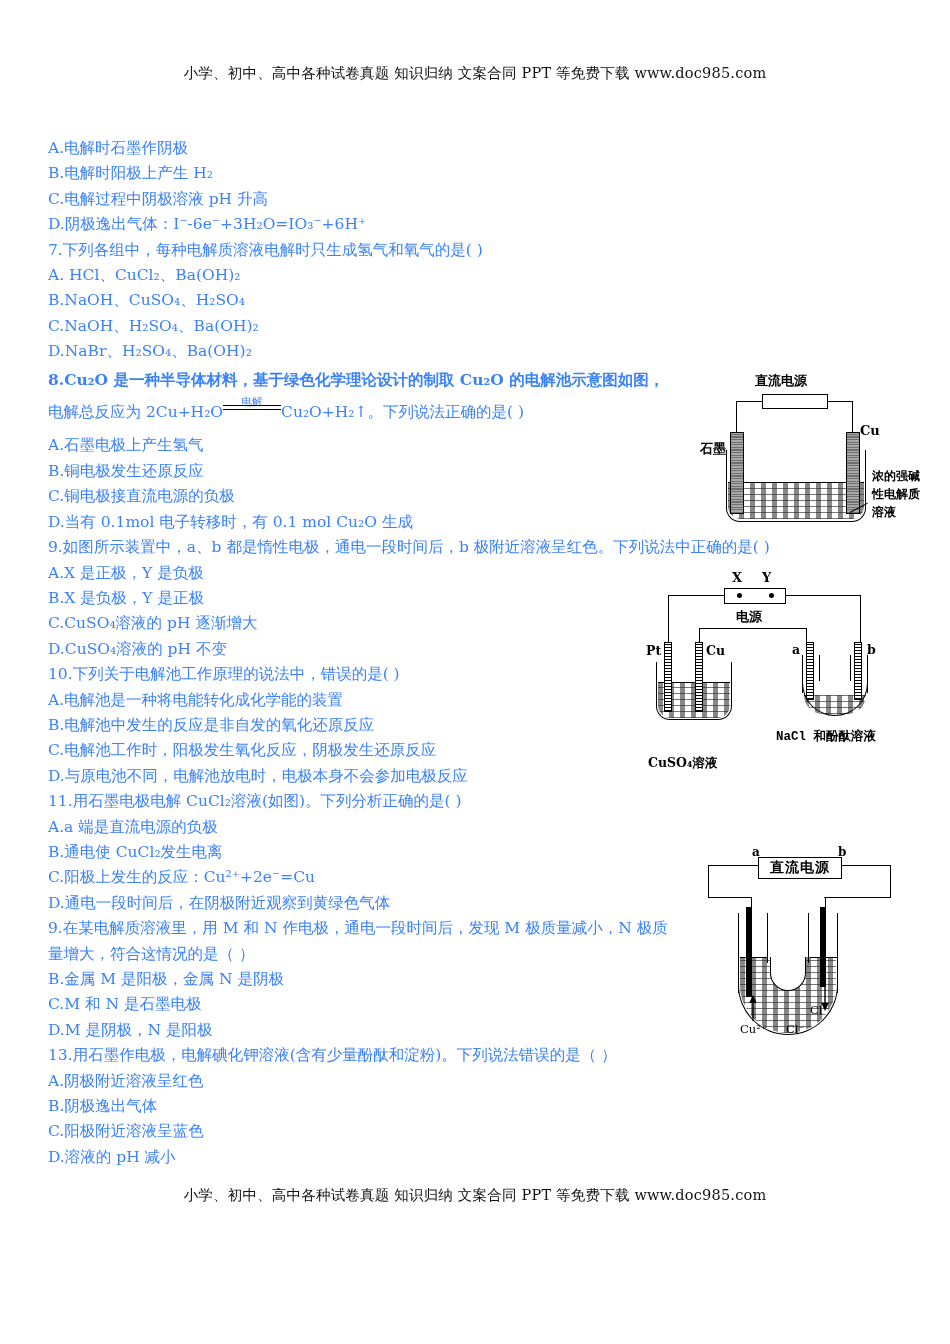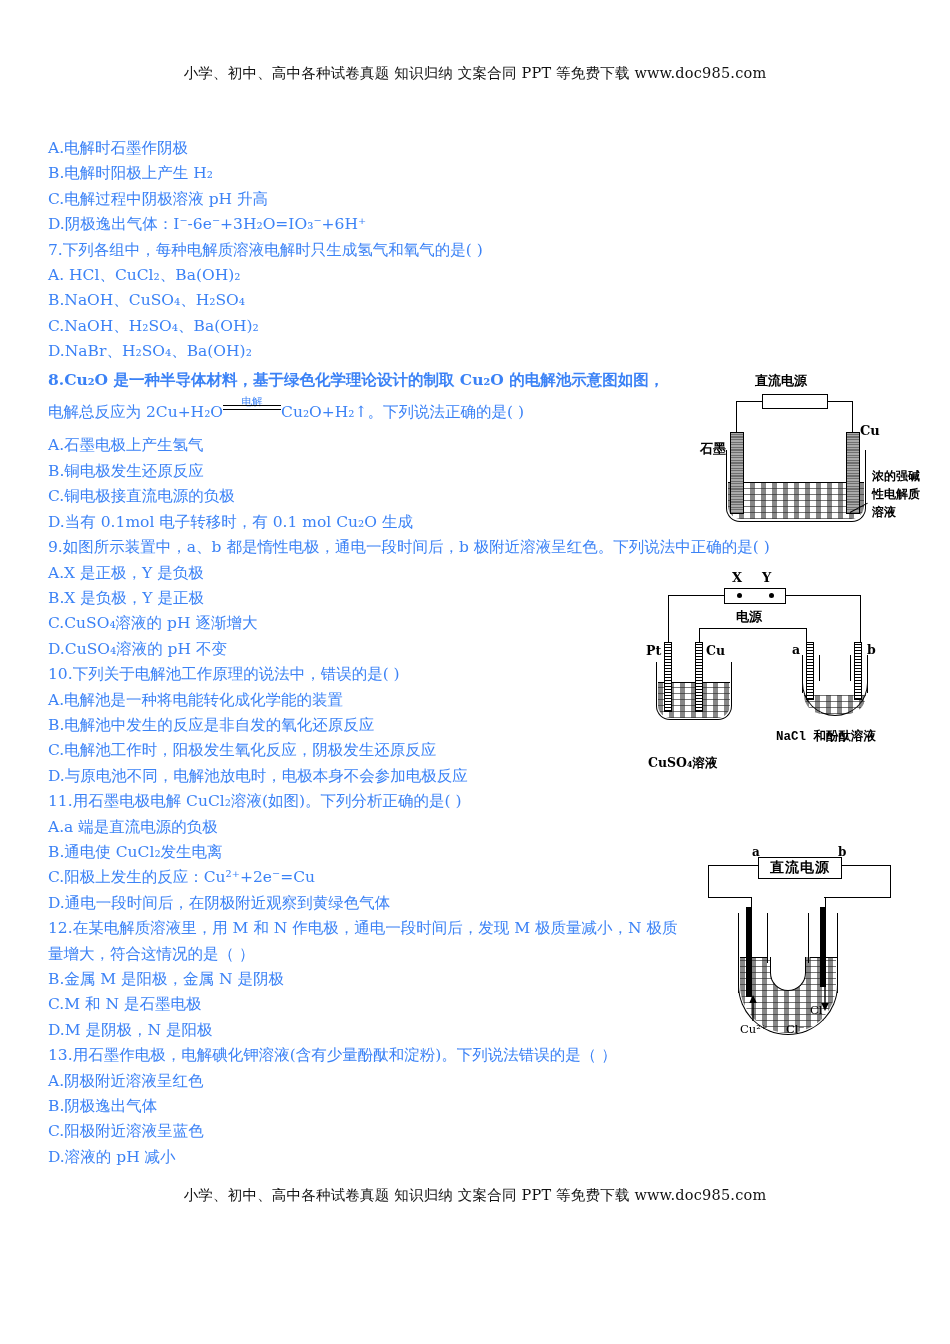--- a/index.html
+++ b/index.html
@@ -226,21 +226,21 @@
     <div class="line opt-line"><span>B.电解池中发生的反应是非自发的氧化还原反应</span></div>
     <div class="line opt-line"><span>C.电解池工作时，阳极发生氧化反应，阴极发生还原反应</span></div>
     <div class="line opt-line"><span>D.与原电池不同，电解池放电时，电极本身不会参加电极反应</span></div>
 
     <div class="line q-line"><span>11.用石墨电极电解 CuCl₂溶液(如图)。下列分析正确的是(  )</span></div>
     <div class="line opt-line"><span>A.a 端是直流电源的负极</span></div>
     <div class="line opt-line"><span>B.通电使 CuCl₂发生电离</span></div>
     <div class="line opt-line"><span>C.阳极上发生的反应：Cu²⁺+2e⁻=Cu</span></div>
     <div class="line opt-line"><span>D.通电一段时间后，在阴极附近观察到黄绿色气体</span></div>
 
-    <div class="line q-line"><span>12.在某电解质溶液里，用 M 和 N 作电极，通电一段时间后，发现 M 极质量减小，N 极质</span></div>
+    <div class="line q-line"><span>9.在某电解质溶液里，用 M 和 N 作电极，通电一段时间后，发现 M 极质量减小，N 极质</span></div>
     <div class="line q-line"><span>量增大，符合这情况的是（  ）</span></div>
     <div class="line opt-line"><span>B.金属 M 是阳极，金属 N 是阴极</span></div>
     <div class="line opt-line"><span>C.M 和 N 是石墨电极</span></div>
     <div class="line opt-line"><span>D.M 是阴极，N 是阳极</span></div>
 
     <div class="line q-line"><span>13.用石墨作电极，电解碘化钾溶液(含有少量酚酞和淀粉)。下列说法错误的是（  ）</span></div>
     <div class="line opt-line"><span>A.阴极附近溶液呈红色</span></div>
     <div class="line opt-line"><span>B.阴极逸出气体</span></div>
     <div class="line opt-line"><span>C.阳极附近溶液呈蓝色</span></div>
     <div class="line opt-line"><span>D.溶液的 pH 减小</span></div>

